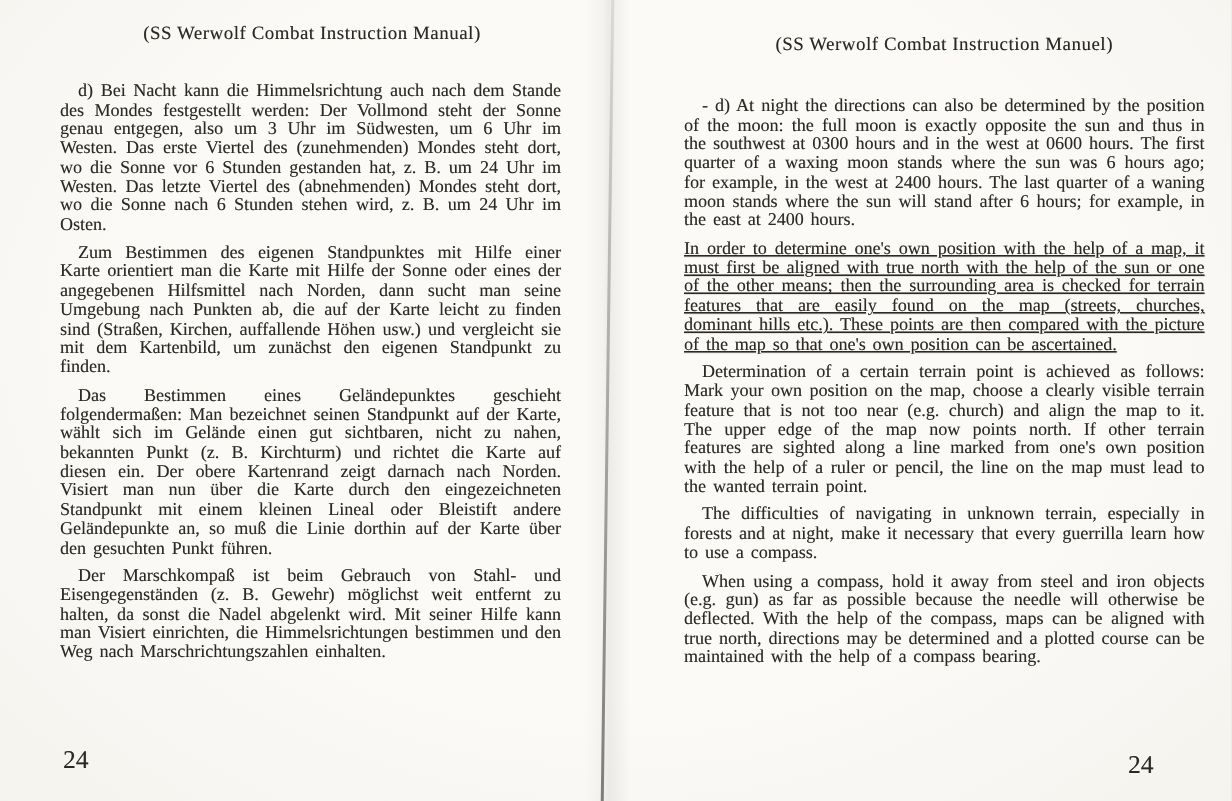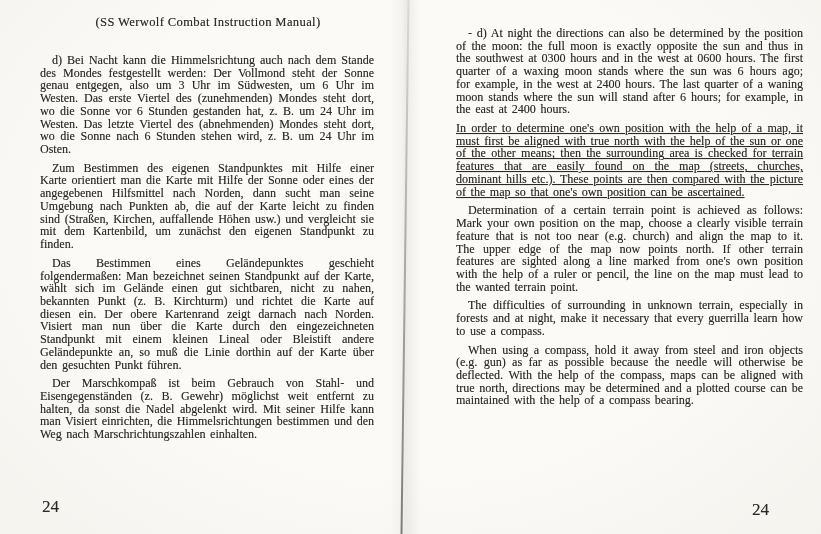--- a/index.html
+++ b/index.html
@@ -83,23 +83,24 @@
       <p class="para">Das Bestimmen eines Geländepunktes geschieht folgendermaßen: Man bezeichnet seinen Standpunkt auf der Karte, wählt sich im Gelände einen gut sichtbaren, nicht zu nahen, bekannten Punkt (z. B. Kirchturm) und richtet die Karte auf diesen ein. Der obere Kartenrand zeigt darnach nach Norden. Visiert man nun über die Karte durch den eingezeichneten Standpunkt mit einem kleinen Lineal oder Bleistift andere Geländepunkte an, so muß die Linie dorthin auf der Karte über den gesuchten Punkt führen.</p>
       <p class="para">Der Marschkompaß ist beim Gebrauch von Stahl- und Eisengegenständen (z. B. Gewehr) möglichst weit entfernt zu halten, da sonst die Nadel abgelenkt wird. Mit seiner Hilfe kann man Visiert einrichten, die Himmelsrichtungen bestimmen und den Weg nach Marschrichtungszahlen einhalten.</p>
     </div>
     <div class="pagenum pagenum-left">24</div>
   </div>
 
   <div class="fold-shade"></div>
   <div class="fold-line"></div>
 
   <div class="page page-right">
+    <div class="header">(SS Werwolf Combat Instruction Manuel)</div>
     <div class="body-text">
       <p class="para">- d) At night the directions can also be determined by the position of the moon: the full moon is exactly opposite the sun and thus in the southwest at 0300 hours and in the west at 0600 hours. The first quarter of a waxing moon stands where the sun was 6 hours ago; for example, in the west at 2400 hours. The last quarter of a waning moon stands where the sun will stand after 6 hours; for example, in the east at 2400 hours.</p>
       <p class="para no-indent">In order to determine one's own position with the help of a map, it must first be aligned with true north with the help of the sun or one of the other means; then the surrounding area is checked for terrain features that are easily found on the map (streets, churches, dominant hills etc.). These points are then compared with the picture of the map so that one's own position can be ascertained.</p>
       <p class="para">Determination of a certain terrain point is achieved as follows: Mark your own position on the map, choose a clearly visible terrain feature that is not too near (e.g. church) and align the map to it. The upper edge of the map now points north. If other terrain features are sighted along a line marked from one's own position with the help of a ruler or pencil, the line on the map must lead to the wanted terrain point.</p>
-      <p class="para">The difficulties of surrounding in unknown terrain, especially in forests and at night, make it necessary that every guerrilla learn how to use a compass.</p>
+      <p class="para">The difficulties of navigating in unknown terrain, especially in forests and at night, make it necessary that every guerrilla learn how to use a compass.</p>
       <p class="para">When using a compass, hold it away from steel and iron objects (e.g. gun) as far as possible because the needle will otherwise be deflected. With the help of the compass, maps can be aligned with true north, directions may be determined and a plotted course can be maintained with the help of a compass bearing.</p>
     </div>
     <div class="pagenum pagenum-right">24</div>
   </div>
 
 </div>
 
 </body></html>

